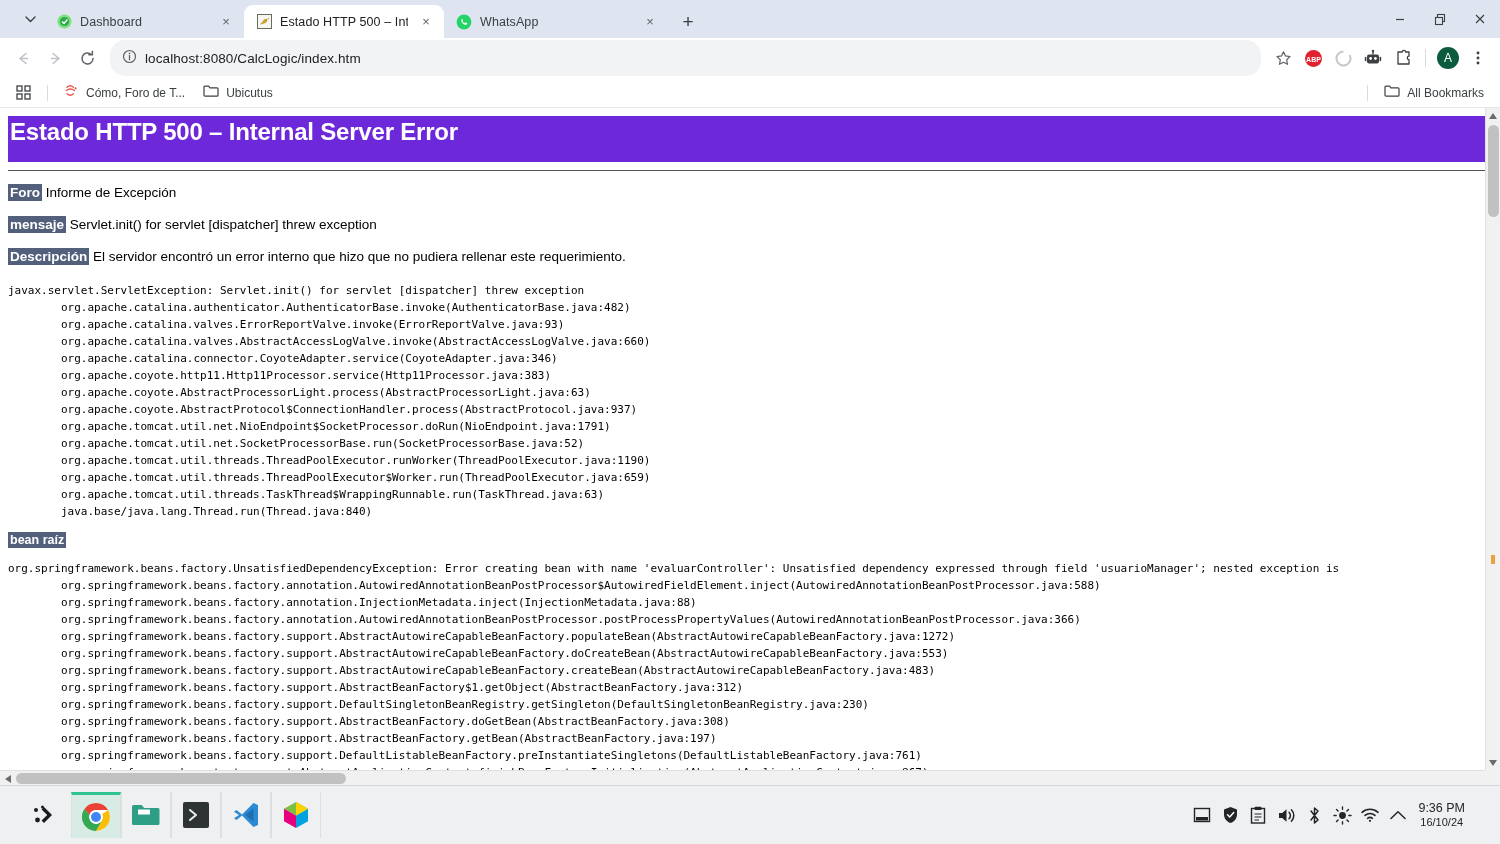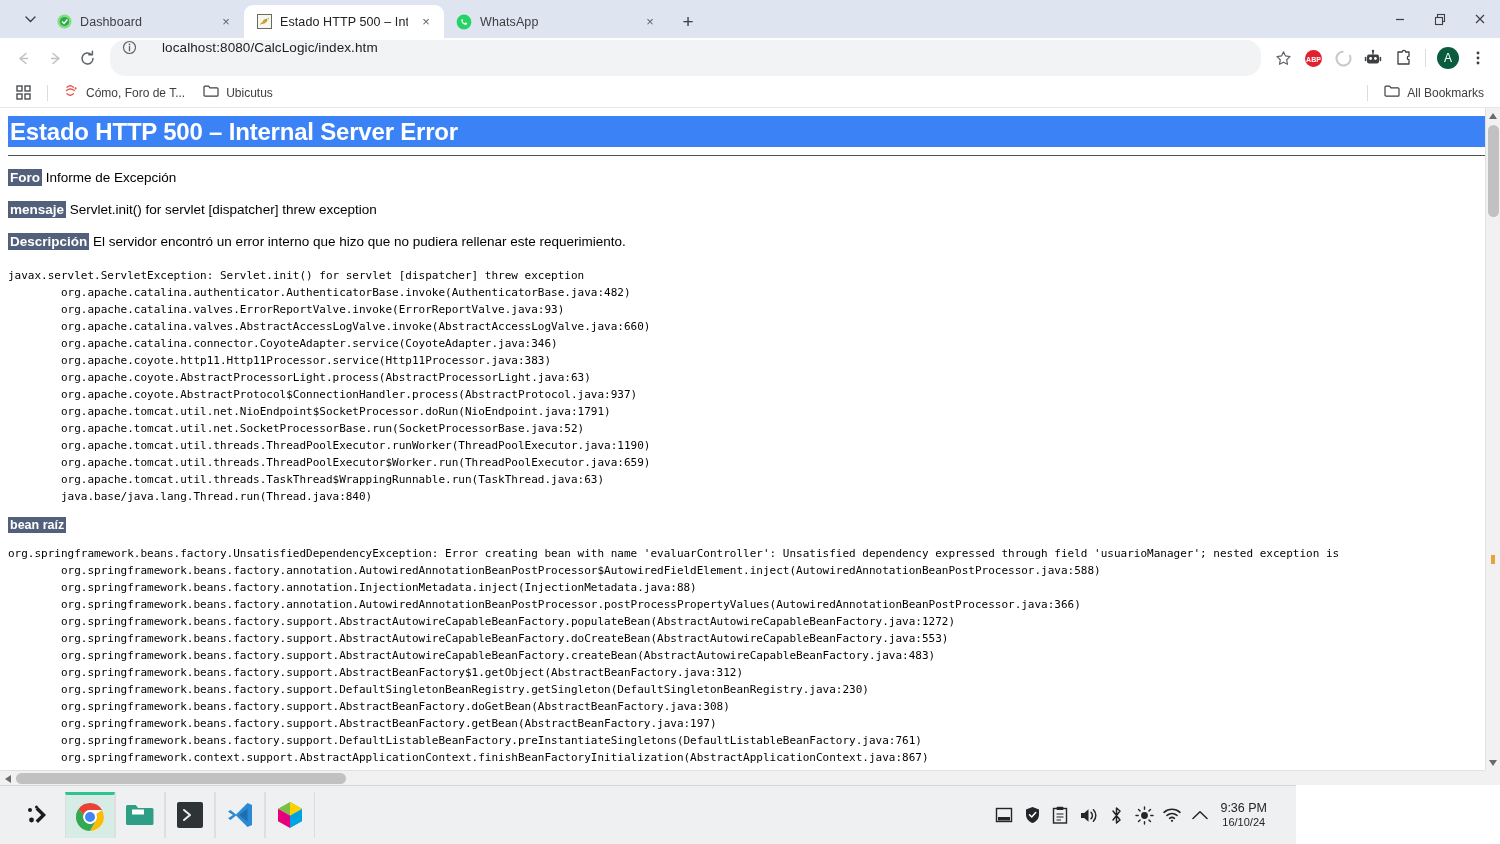--- a/index.html
+++ b/index.html
@@ -48,21 +48,21 @@
 
   
   .toolbar { height: 40px; background: #ffffff; display: flex; align-items: center; padding: 0 8px; gap: 2px; }
   .navbtn {
     width: 30px; height: 30px; display: flex; align-items: center; justify-content: center;
     color: #5f6368; border-radius: 50%; flex: none;
   }
   .navbtn.disabled { color: #bdc1c6; }
   .omnibox {
     flex: 1; height: 36px; background: #f1f3f4; border-radius: 15px;
-    display: flex; padding: 0 10px 0 12px; margin: 0 6px; gap: 25px;
+    display: flex; align-items: center; padding: 0 10px 0 12px; margin: 0 6px; gap: 8px;
     min-width: 0;
   }
   .omni-url { font-size: 13.5px; color: #202124; white-space: nowrap; overflow: hidden; letter-spacing: .1px; }
   .omni-right { display: flex; align-items: center; gap: 2px; }
   .ext { width: 28px; height: 28px; display: flex; align-items: center; justify-content: center; flex: none; }
   .tb-sep { width: 1px; height: 18px; background: #dadce0; margin: 0 6px; }
   .avatar {
     width: 22px; height: 22px; border-radius: 50%; background: #0b5c3e; color: #fff;
     font-size: 12px; display: flex; align-items: center; justify-content: center; font-weight: 500;
   }
@@ -78,22 +78,22 @@
   .bm-spacer { flex: 1; }
 
   
   .viewport { flex: 1; background: #ffffff; position: relative; overflow: hidden; }
   .page {
     position: absolute; inset: 0 15px 15px 0;
     padding: 8px 0 0 8px; overflow: hidden;
   }
   .errpage { font-family: "Liberation Sans", sans-serif; }
   .errpage h1 {
-    font-size: 24px; font-weight: bold; color: #ffffff; background: #3b82f6;
-    display: block; padding: 2px 0 1px 2px; margin: 0 0 6px 0; letter-spacing: -.2px;
+    font-size: 24px; font-weight: bold; color: #ffffff; background: #6d28d9;
+    display: block; padding: 2px 0 16px 2px; margin: 0 0 6px 0; letter-spacing: -.2px;
   }
   .hr { border: 0; border-top: 1px solid #525252; margin: 8px 0 14px 0; }
   .errline { font-size: 13.5px; color: #000; margin: 0 0 16px 0; line-height: 1.2; }
   .lbl { font-weight: bold; background: #52607c; color: #ffffff; padding: 1px 2px; }
   .sect-label { font-size: 12.5px; font-weight: bold; background: #52607c; color: #ffffff; padding: 1px 2px; }
   .section-head { margin: 0 0 12px 0; }
   pre.trace {
     font-family: "DejaVu Sans Mono", "Liberation Mono", monospace;
     font-size: 11px; line-height: 17px; color: #000; white-space: pre; margin: 0 0 10px 0;
   }
@@ -104,23 +104,23 @@
   .vs-arrow.bottom { position: absolute; bottom: 0; left: 0; right: 0; }
   .vs-thumb { position: absolute; top: 17px; left: 2px; width: 11px; height: 92px; background: #c1c1c1; border-radius: 6px; }
   .vs-mark { position: absolute; top: 447px; left: 5px; width: 4px; height: 9px; background: #e8a33d; }
   .hscroll { position: absolute; left: 0; right: 15px; bottom: 0; height: 15px; background: #f1f1f1; border-top: 1px solid #e0e0e0; }
   .hs-arrow { width: 15px; height: 15px; display: flex; align-items: center; justify-content: center; color: #6b6b6b; font-size: 8px; }
   .hs-thumb { position: absolute; left: 16px; top: 2px; width: 330px; height: 11px; background: #c1c1c1; border-radius: 6px; }
   .corner { position: absolute; right: 0; bottom: 0; width: 15px; height: 15px; background: #f1f1f1; }
 
   
   .taskbar {
-    position: absolute; left: 0; bottom: 0; width: 1296px; height: 59px;
+    position: absolute; left: 0; bottom: 0; width: 1500px; height: 59px;
     background: #eff0f1; border-top: 1px solid #d4d6d8;
-    display: flex; align-items: center; padding: 0 15px;
+    display: flex; align-items: center; padding: 0 21px;
   }
   .tb-launcher { width: 46px; height: 46px; display: flex; align-items: center; justify-content: center; flex: none; }
   .tb-apps { display: flex; align-items: center; gap: 0; margin-left: 4px; }
   .tb-app {
     width: 50px; height: 46px; display: flex; align-items: center; justify-content: center;
     border-left: 1px solid #dcdee0; border-right: 1px solid #dcdee0; flex: none;
   }
   .tb-app.active { background: #d6ece4; border-top: 3px solid #2ec48f; }
   .tb-fill { flex: 1; }
   .tray { display: flex; align-items: center; gap: 0; padding-right: 4px; }

